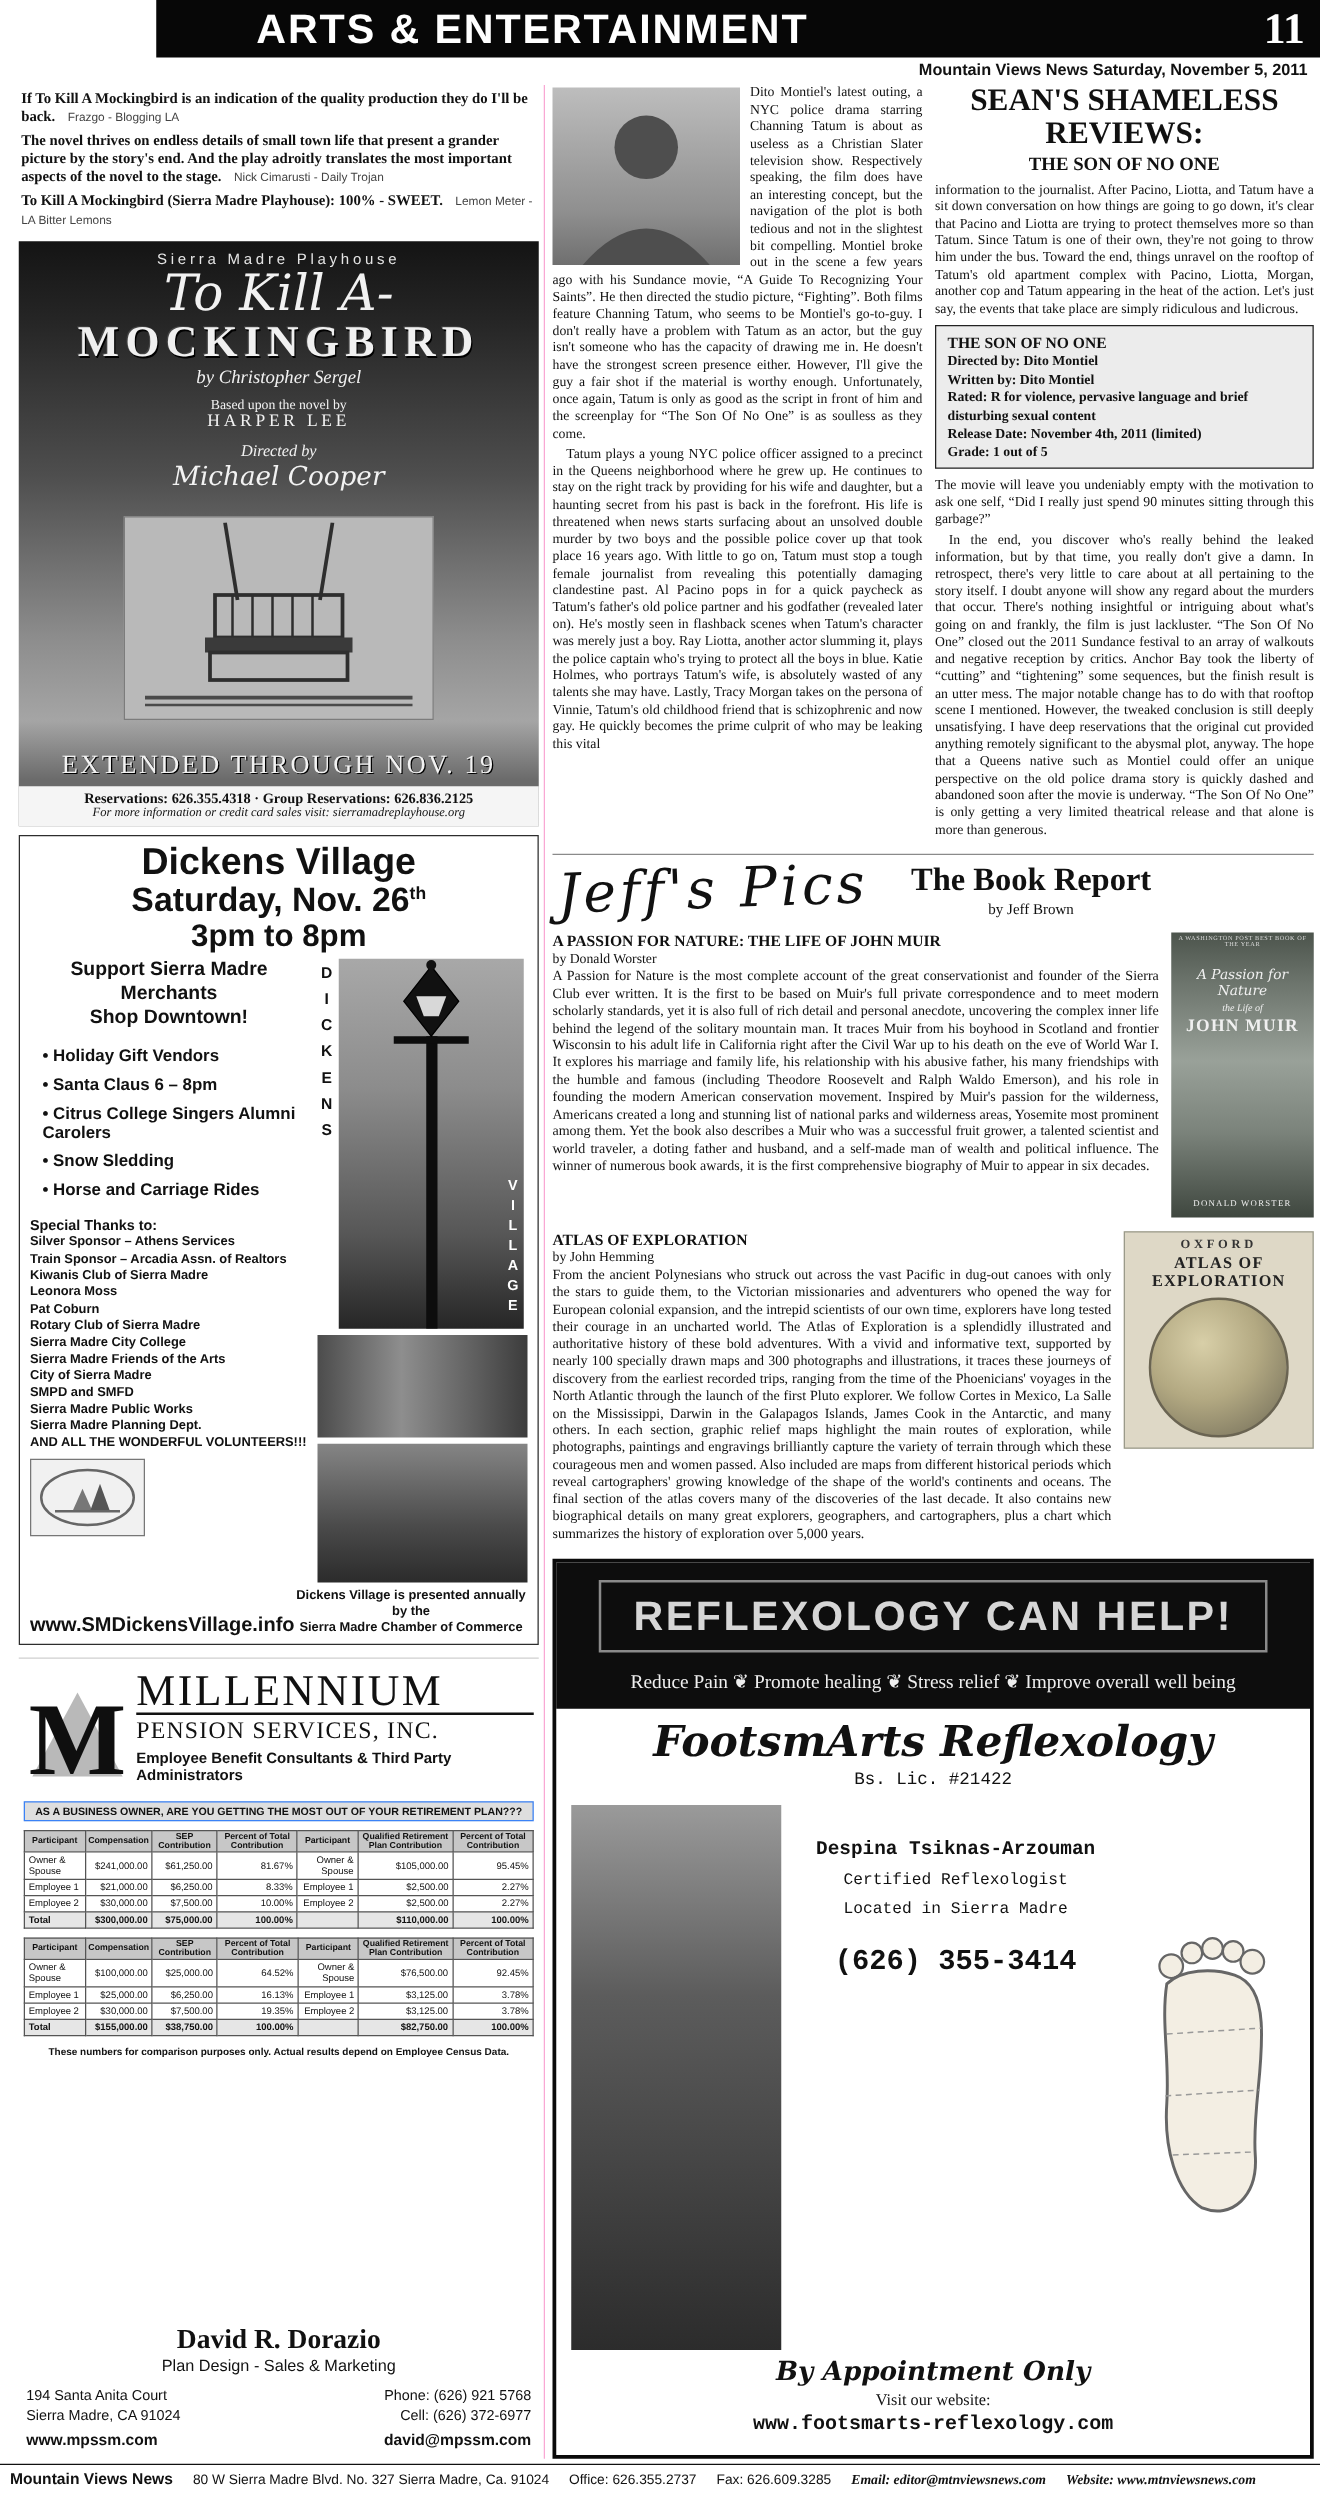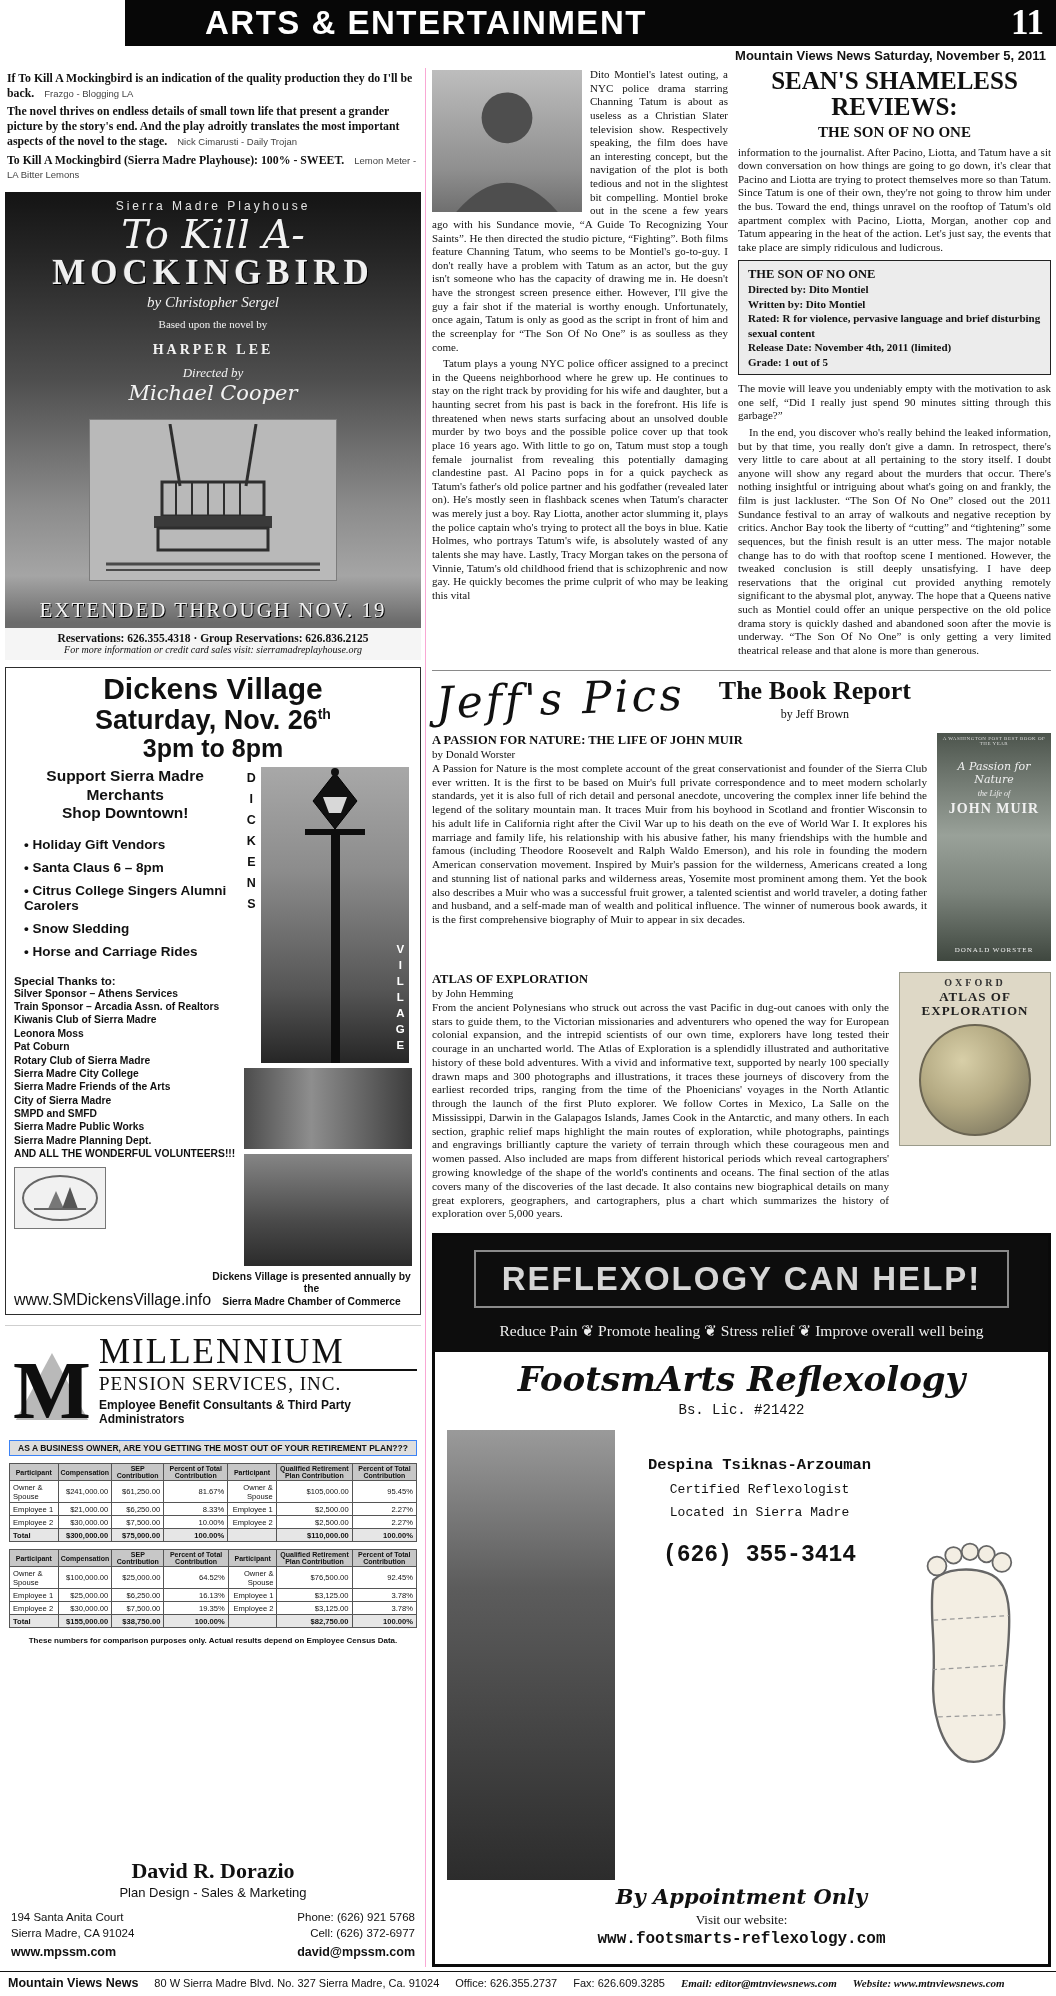--- a/index.html
+++ b/index.html
@@ -12,42 +12,42 @@
   .topbar{height:46px;background:#070707;margin-left:125px;position:relative;
           display:flex;align-items:center;}
   .topbar .section-title{color:#fff;font-family:"Liberation Sans",sans-serif;
           font-weight:bold;font-size:33px;letter-spacing:1.5px;margin:0 0 0 80px;}
   .pageno{position:absolute;right:12px;top:1px;color:#fff;font-size:35px;
           font-weight:bold;line-height:44px;}
   .masthead{text-align:right;font-family:"Liberation Sans",sans-serif;font-weight:bold;
           font-size:13px;padding:2px 10px 3px 0;}
 
   
-  .content{flex:1;display:flex;padding:2px 5px 4px 5px;min-height:0;}
+  .content{flex:1;display:flex;padding:2px 5px 4px 15px;min-height:0;}
   .col-left{width:416px;display:flex;flex-direction:column;}
   .col-right{flex:1;display:flex;flex-direction:column;min-width:0;
              border-left:1px solid #f9a8d4;margin-left:4px;padding-left:6px;}
 
   
   .quotes{padding:3px 2px 6px 2px;}
   .quote{font-size:11.8px;font-weight:bold;line-height:1.25;margin-bottom:4px;}
   .quote .attr{font-weight:normal;font-size:9.5px;color:#444;
                font-family:"Liberation Sans",sans-serif;margin-left:7px;}
 
   
   .poster{height:468px;color:#f2f2f2;text-align:center;display:flex;flex-direction:column;
       background:linear-gradient(180deg,#141414 0%,#262626 14%,#4e4e4e 40%,#8d8d8d 68%,#a5a5a5 82%,#6b6b6b 92%);}
   .poster-venue{font-size:12px;letter-spacing:3px;padding-top:7px;color:#e5e5e5;
                 font-family:"Liberation Sans",sans-serif;}
   .poster-script{font-style:italic;font-size:40px;font-family:"DejaVu Serif",serif;line-height:1.05;}
   .poster-main{font-size:35px;font-weight:bold;letter-spacing:5px;color:#f0f0f0;
                text-shadow:1px 1px 0 #000,-1px -1px 0 #444;line-height:1.05;}
   .poster-by{font-style:italic;font-size:15px;margin-top:2px;}
   .poster-based{font-size:11px;margin-top:7px;}
-  .poster-novelist{font-size:14px;font-weight:bold;letter-spacing:3px;margin-top:12px;}
+  .poster-novelist{font-size:14px;font-weight:normal;letter-spacing:3px;}
   .poster-directedby{font-style:italic;font-size:13px;margin-top:7px;}
   .poster-director{font-style:italic;font-size:21px;font-family:"DejaVu Serif",serif;}
   .poster-swing{flex:1;display:flex;align-items:center;justify-content:center;}
   .swing-panel{background:#b9b9b9;padding:4px 10px;border:1px solid #7c7c7c;}
   .poster-extended{font-size:21px;letter-spacing:2px;padding:3px 0 5px;
                    text-shadow:1px 1px 0 #000;font-family:"Liberation Serif",serif;}
   .poster-footer{background:#f5f5f5;color:#101010;padding:4px 2px 5px;}
   .poster-res{font-size:11.5px;font-weight:bold;}
   .poster-info{font-size:10px;font-style:italic;}
 
@@ -72,21 +72,21 @@
   .dv-lampwrap{display:flex;gap:3px;}
   .dv-vert{writing-mode:vertical-rl;text-orientation:upright;font-size:12.5px;
            font-weight:bold;letter-spacing:7px;padding-top:4px;}
   .dv-lamp{width:148px;height:296px;position:relative;
            background:linear-gradient(180deg,#a8a8a8 0%,#8c8c8c 35%,#565656 75%,#262626 100%);}
   .dv-vert2{position:absolute;right:3px;bottom:8px;writing-mode:vertical-rl;
             text-orientation:upright;font-size:11.5px;font-weight:bold;color:#fff;letter-spacing:4px;}
   .dv-carriage{height:108px;margin-top:5px;background:linear-gradient(90deg,#4c4c4c,#8e8e8e 40%,#5f5f5f 75%,#3c3c3c);}
   .dv-santa{height:148px;margin-top:5px;background:linear-gradient(180deg,#858585,#4a4a4a 60%,#2b2b2b);}
   .dv-footer{display:flex;justify-content:space-between;align-items:flex-end;margin-top:5px;}
-  .dv-web{font-size:16px;font-weight:normal;margin-top:18px;}
+  .dv-web{font-size:16px;font-weight:bold;margin-top:18px;}
   .dv-credit{font-size:10.3px;font-weight:bold;text-align:center;line-height:1.25;}
 
   
   .millennium{flex:1;margin-top:10px;padding:8px 4px 2px;font-family:"Liberation Sans",sans-serif;
               display:flex;flex-direction:column;border-top:1px solid #cfcfcf;}
   .mp-logo-row{display:flex;align-items:flex-end;justify-content:center;gap:4px;}
   .mp-name-block{padding-bottom:4px;}
   .mp-name{font-family:"Liberation Serif",serif;font-size:35px;letter-spacing:2px;
            border-bottom:2px solid #111;line-height:1.0;}
   .mp-sub{font-family:"Liberation Serif",serif;font-size:19px;letter-spacing:1px;margin-top:2px;}

